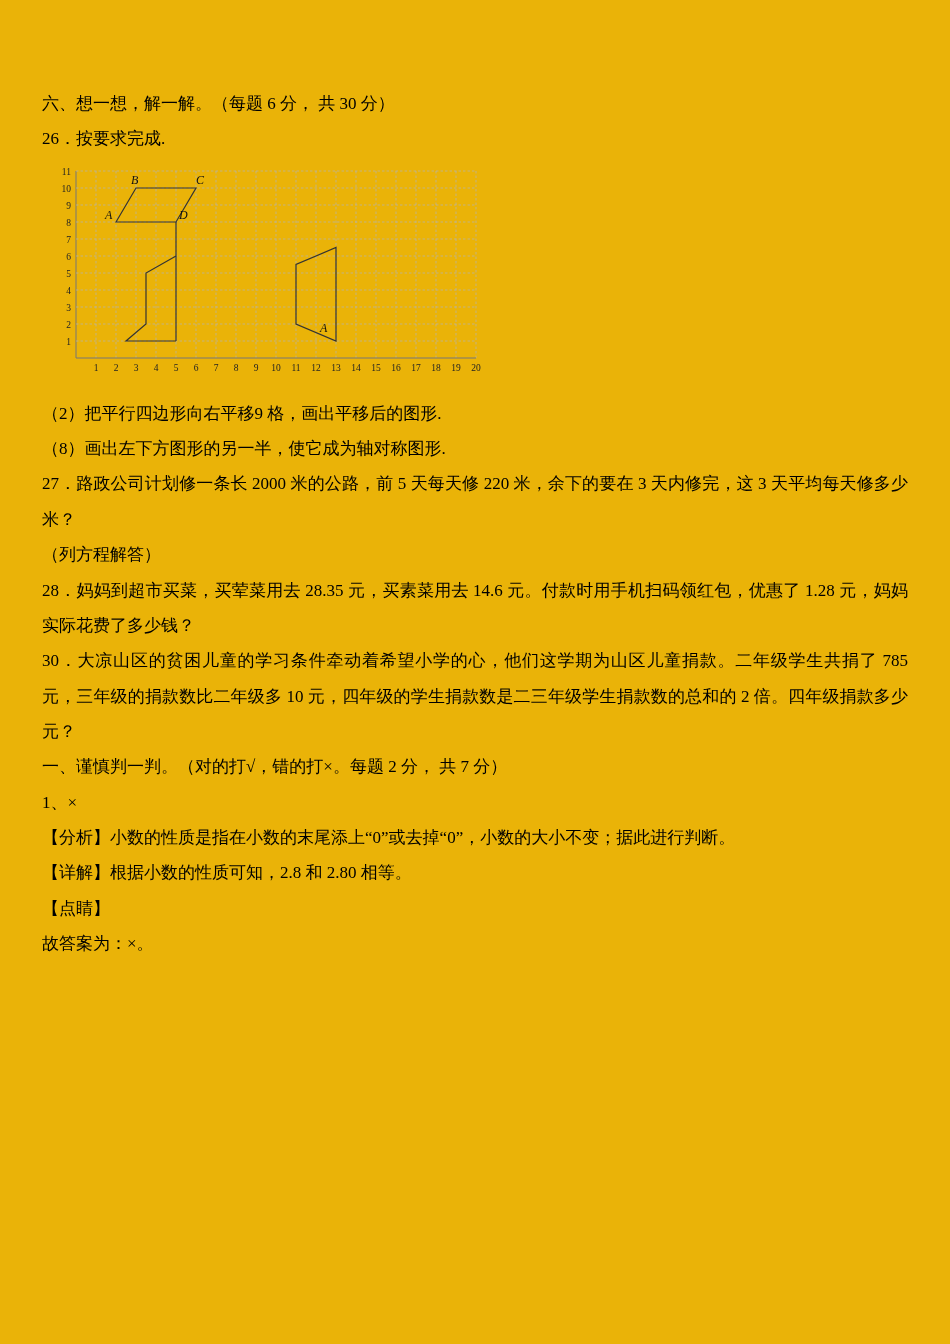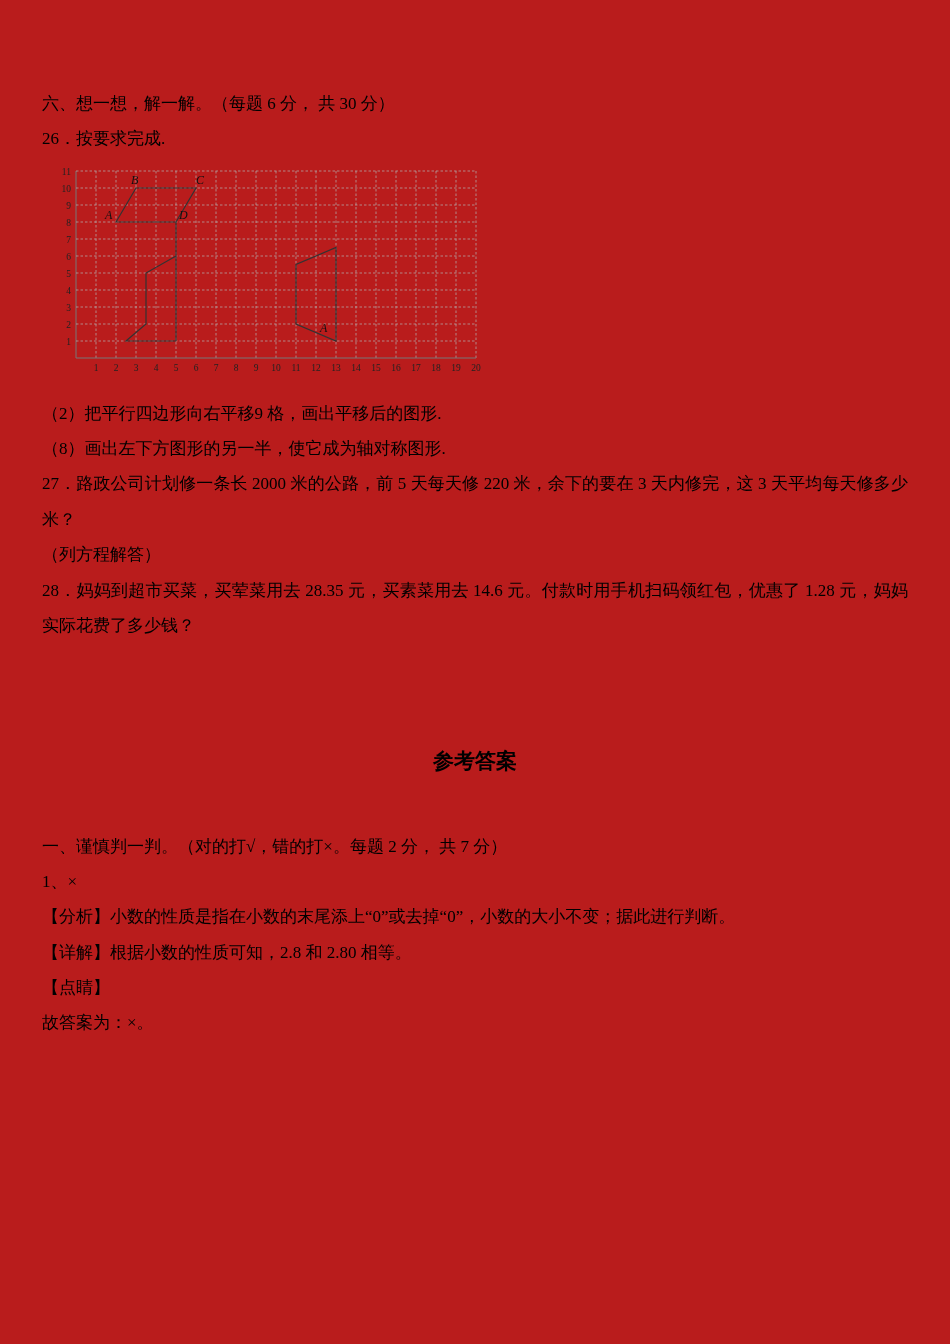--- a/index.html
+++ b/index.html
@@ -1,20 +1,20 @@
 <!DOCTYPE html>
 <html><head>
 <meta charset="utf-8">
 <style>
   html,body { margin:0; padding:0; background:#ffffff; }
   .page {
     width: 950px;
     min-height: 1344px;
     margin: 0 auto;
-    background: #b91c1c;
+    background: #eab308;
     box-sizing: border-box;
     padding: 86px 42px 40px 42px;
     font-family: "Liberation Serif", "DejaVu Serif", serif;
     font-size: 17px;
     color: #000;
   }
   .page p { margin: 0; line-height: 2.08; text-align: justify; }
   .q26-part { margin: 2px 0; }
   .figure-wrap { margin: 8px 0 14px 6px; }
   .tick { font-size: 9.5px; fill: #222; font-family: "Liberation Serif", serif; }
@@ -118,22 +118,22 @@
 
   <p class="q26-part">（2）把平行四边形向右平移9 格，画出平移后的图形.</p>
   <p class="q26-part">（8）画出左下方图形的另一半，使它成为轴对称图形.</p>
 
   <p>27．路政公司计划修一条长 2000 米的公路，前 5 天每天修 220 米，余下的要在 3 天内修完，这 3 天平均每天修多少米？</p>
   <p class="note-line">（列方程解答）</p>
 
   <p>28．妈妈到超市买菜，买荤菜用去 28.35 元，买素菜用去 14.6 元。付款时用手机扫码领红包，优惠了 1.28 元，妈妈实际花费了多少钱？</p>
 
 
+  <p>30．大凉山区的贫困儿童的学习条件牵动着希望小学的心，他们这学期为山区儿童捐款。二年级学生共捐了 785 元，三年级的捐款数比二年级多 10 元，四年级的学生捐款数是二三年级学生捐款数的总和的 2 倍。四年级捐款多少元？</p>
 
-  <h2 class="answers-title">参考答案</h2>
 
   <p>一、谨慎判一判。（对的打√，错的打×。每题 2 分， 共 7 分）</p>
   <p>1、×</p>
   <p>【分析】小数的性质是指在小数的末尾添上“0”或去掉“0”，小数的大小不变；据此进行判断。</p>
   <p>【详解】根据小数的性质可知，2.8 和 2.80 相等。</p>
   <p>【点睛】</p>
   <p>故答案为：×。</p>
 
 </div>
 

